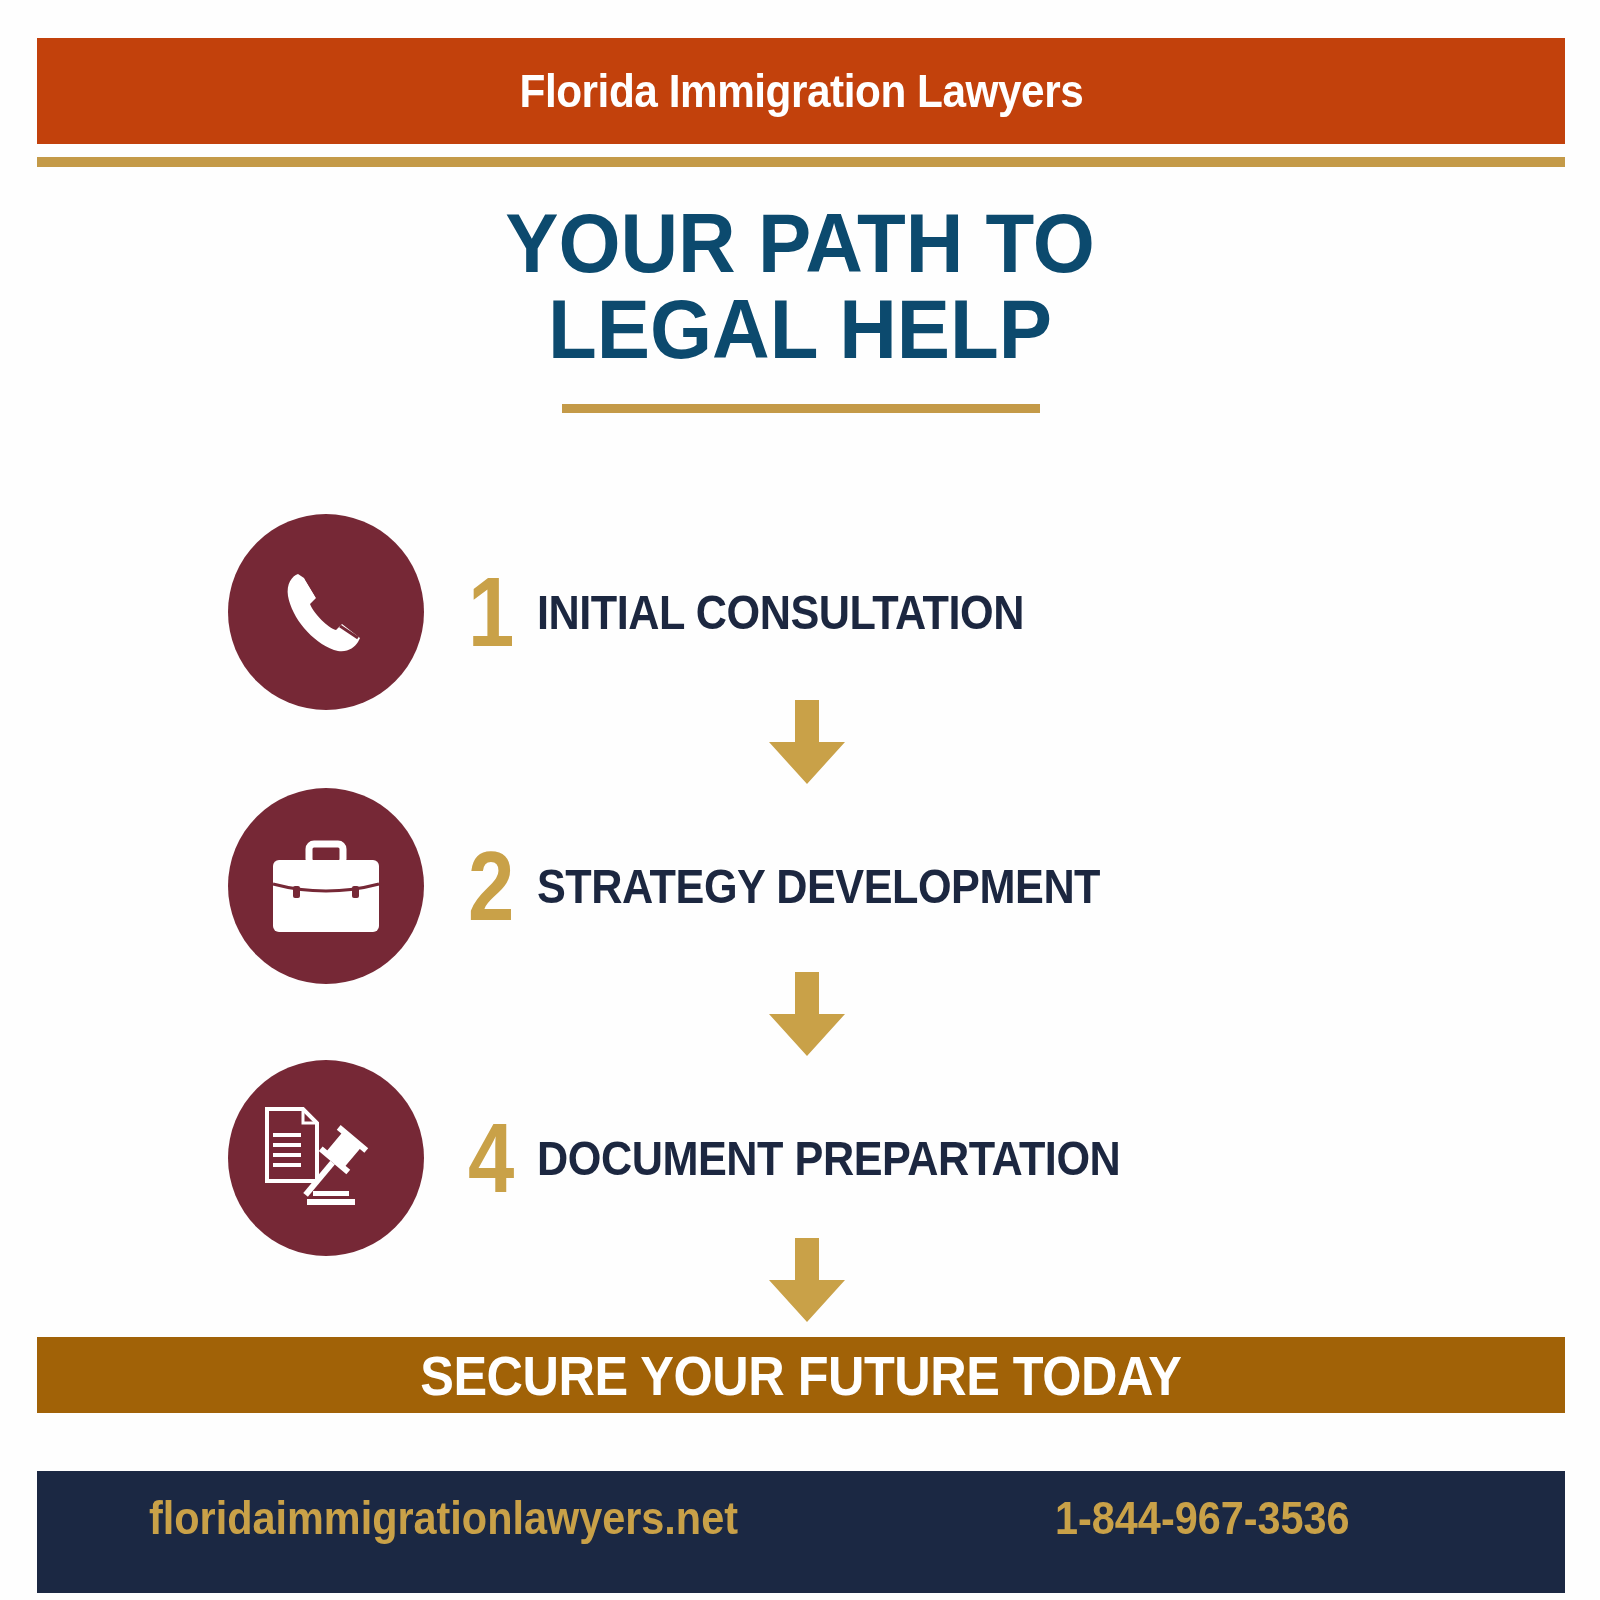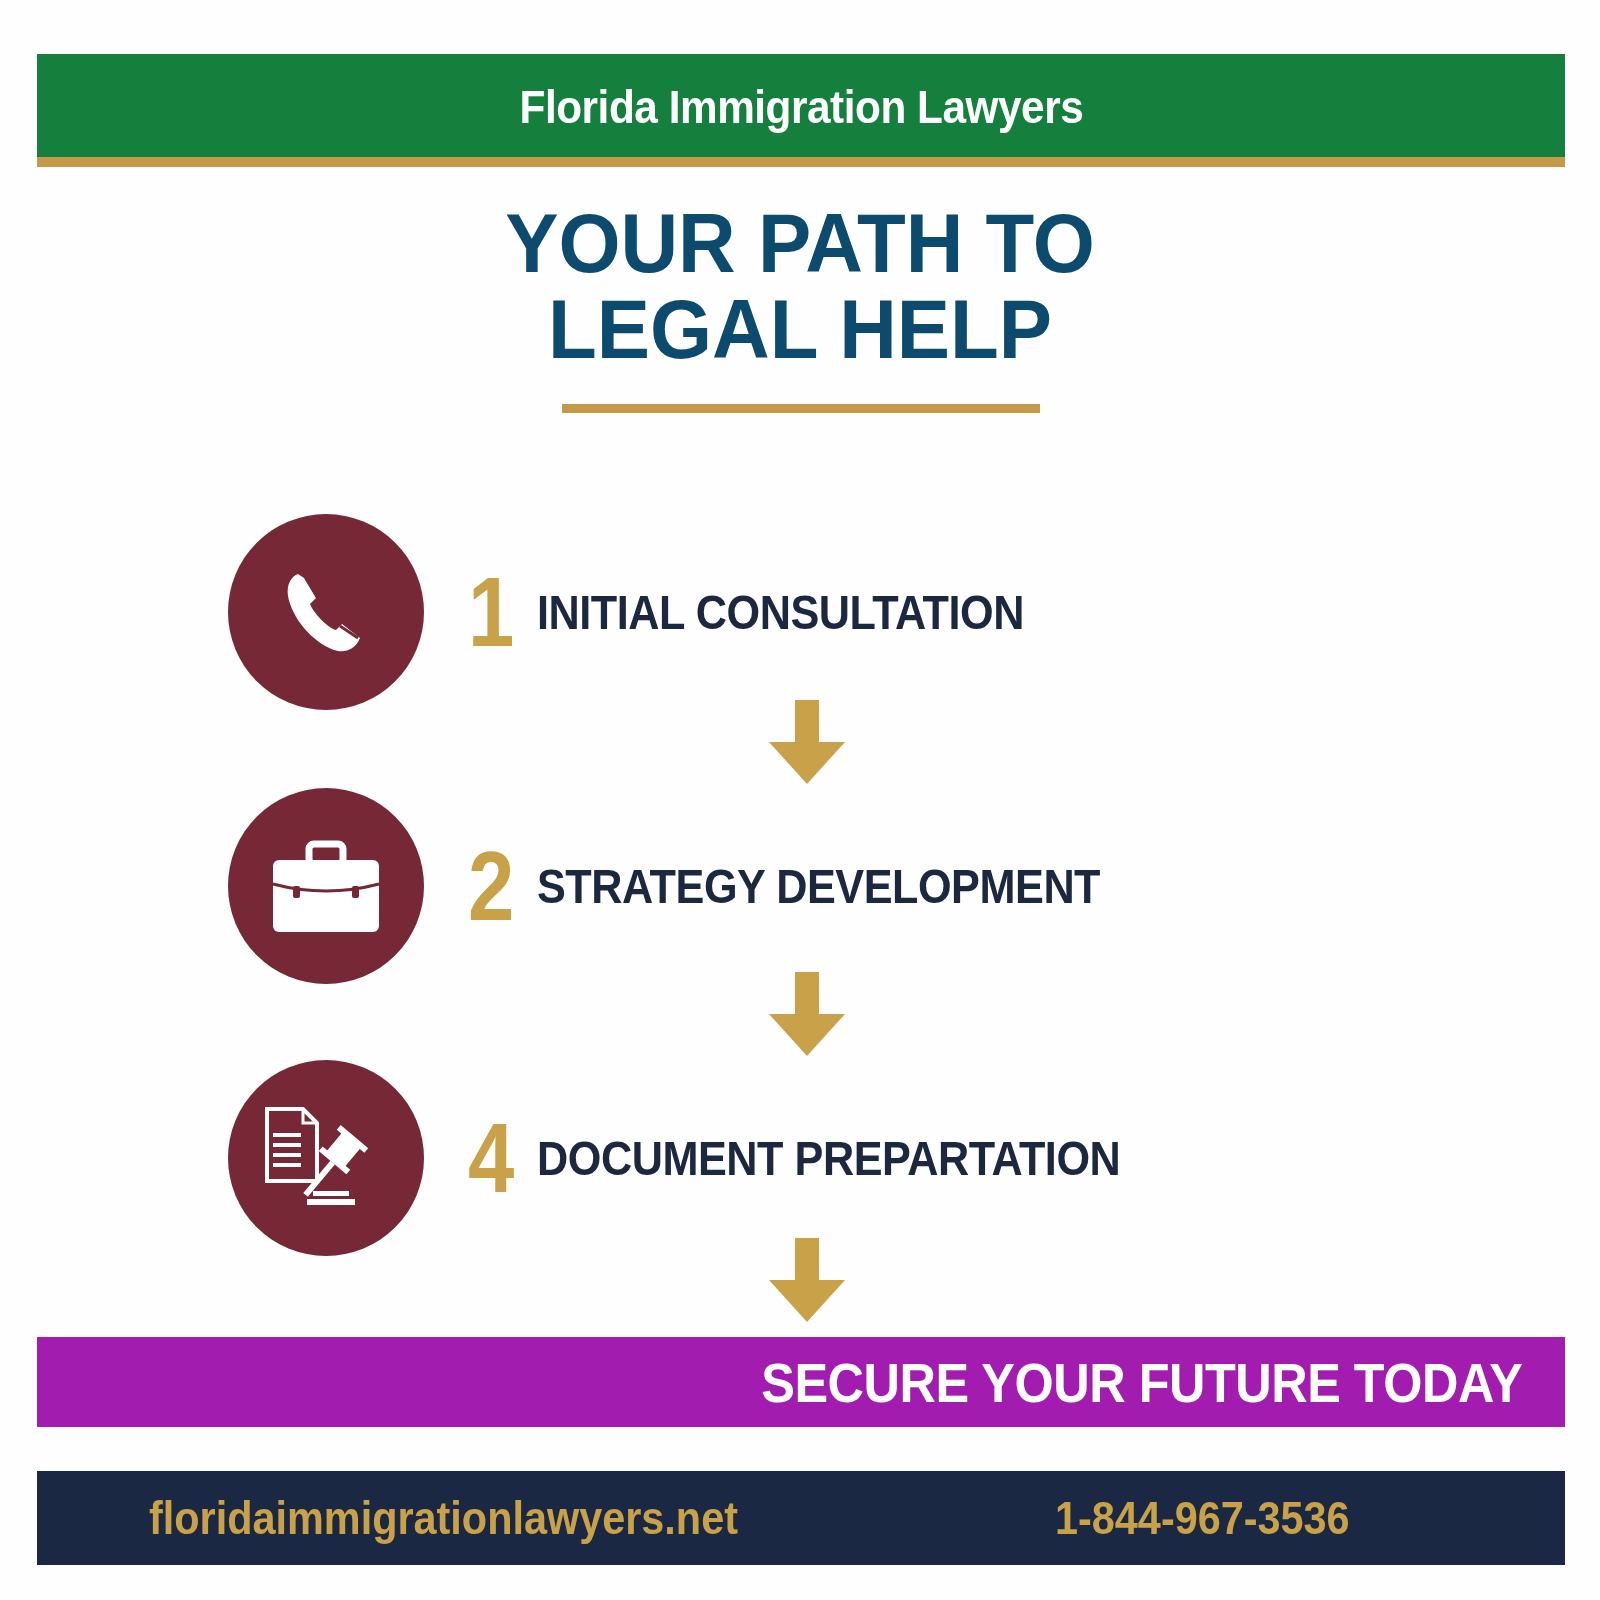--- a/index.html
+++ b/index.html
@@ -1,22 +1,22 @@
 <!DOCTYPE html>
 <html><head>
   <meta charset="utf-8">
   <style>
     html, body { margin: 0; padding: 0; }
     body {
       width: 1600px; height: 1600px; background: #fefefe; position: relative;
       font-family: "Liberation Sans", sans-serif; overflow: hidden;
     }
     .header {
-      position: absolute; left: 37px; top: 54px; width: 1528px; height: 106px;
-      background: #15803d; display: flex; align-items: center; justify-content: center;
+      position: absolute; left: 37px; top: 38px; width: 1528px; height: 106px;
+      background: #c2410c; display: flex; align-items: center; justify-content: center;
     }
     .header-title {
       color: #ffffff; font-weight: bold; font-size: 46px; letter-spacing: -0.5px;
       transform: scaleX(0.92);
     }
     .header-rule {
       position: absolute; left: 37px; top: 157px; width: 1528px; height: 10px; background: #c49a48;
     }
     .main-title {
       position: absolute; left: 0; top: 200px; width: 1600px; text-align: center;
@@ -36,28 +36,28 @@
     .step-num {
       color: #c9a148; font-weight: bold; font-size: 98px; margin-left: 40px; line-height: 1;
       transform: scaleX(0.85); display: inline-block;
     }
     .step-label {
       color: #1c2740; font-weight: bold; font-size: 48px; margin-left: 18px; letter-spacing: -0.5px;
       transform: scaleX(0.9); transform-origin: left center; display: inline-block; white-space: nowrap;
     }
     .arrow { position: absolute; left: 767px; width: 80px; height: 84px; }
     .cta {
-      position: absolute; left: 37px; top: 1337px; width: 1528px; height: 90px;
-      background: #a21caf; display: flex; align-items: center; justify-content: flex-end;
+      position: absolute; left: 37px; top: 1337px; width: 1528px; height: 76px;
+      background: #a16207; display: flex; align-items: center; justify-content: center;
     }
     .cta-text {
       color: #ffffff; font-weight: bold; font-size: 56px; transform: scaleX(0.9); letter-spacing: -0.5px;
     }
     .footer {
-      position: absolute; left: 37px; top: 1471px; width: 1528px; height: 94px; background: #1b2843;
+      position: absolute; left: 37px; top: 1471px; width: 1528px; height: 122px; background: #1b2843;
     }
     .footer-url {
       position: absolute; left: 112px; top: 20px; color: #c9a148; font-weight: bold; font-size: 46px;
       transform: scaleX(0.9); transform-origin: left center; white-space: nowrap;
     }
     .footer-phone {
       position: absolute; left: 1018px; top: 20px; color: #c9a148; font-weight: bold; font-size: 46px;
       transform: scaleX(0.9); transform-origin: left center; white-space: nowrap;
     }
   </style>

